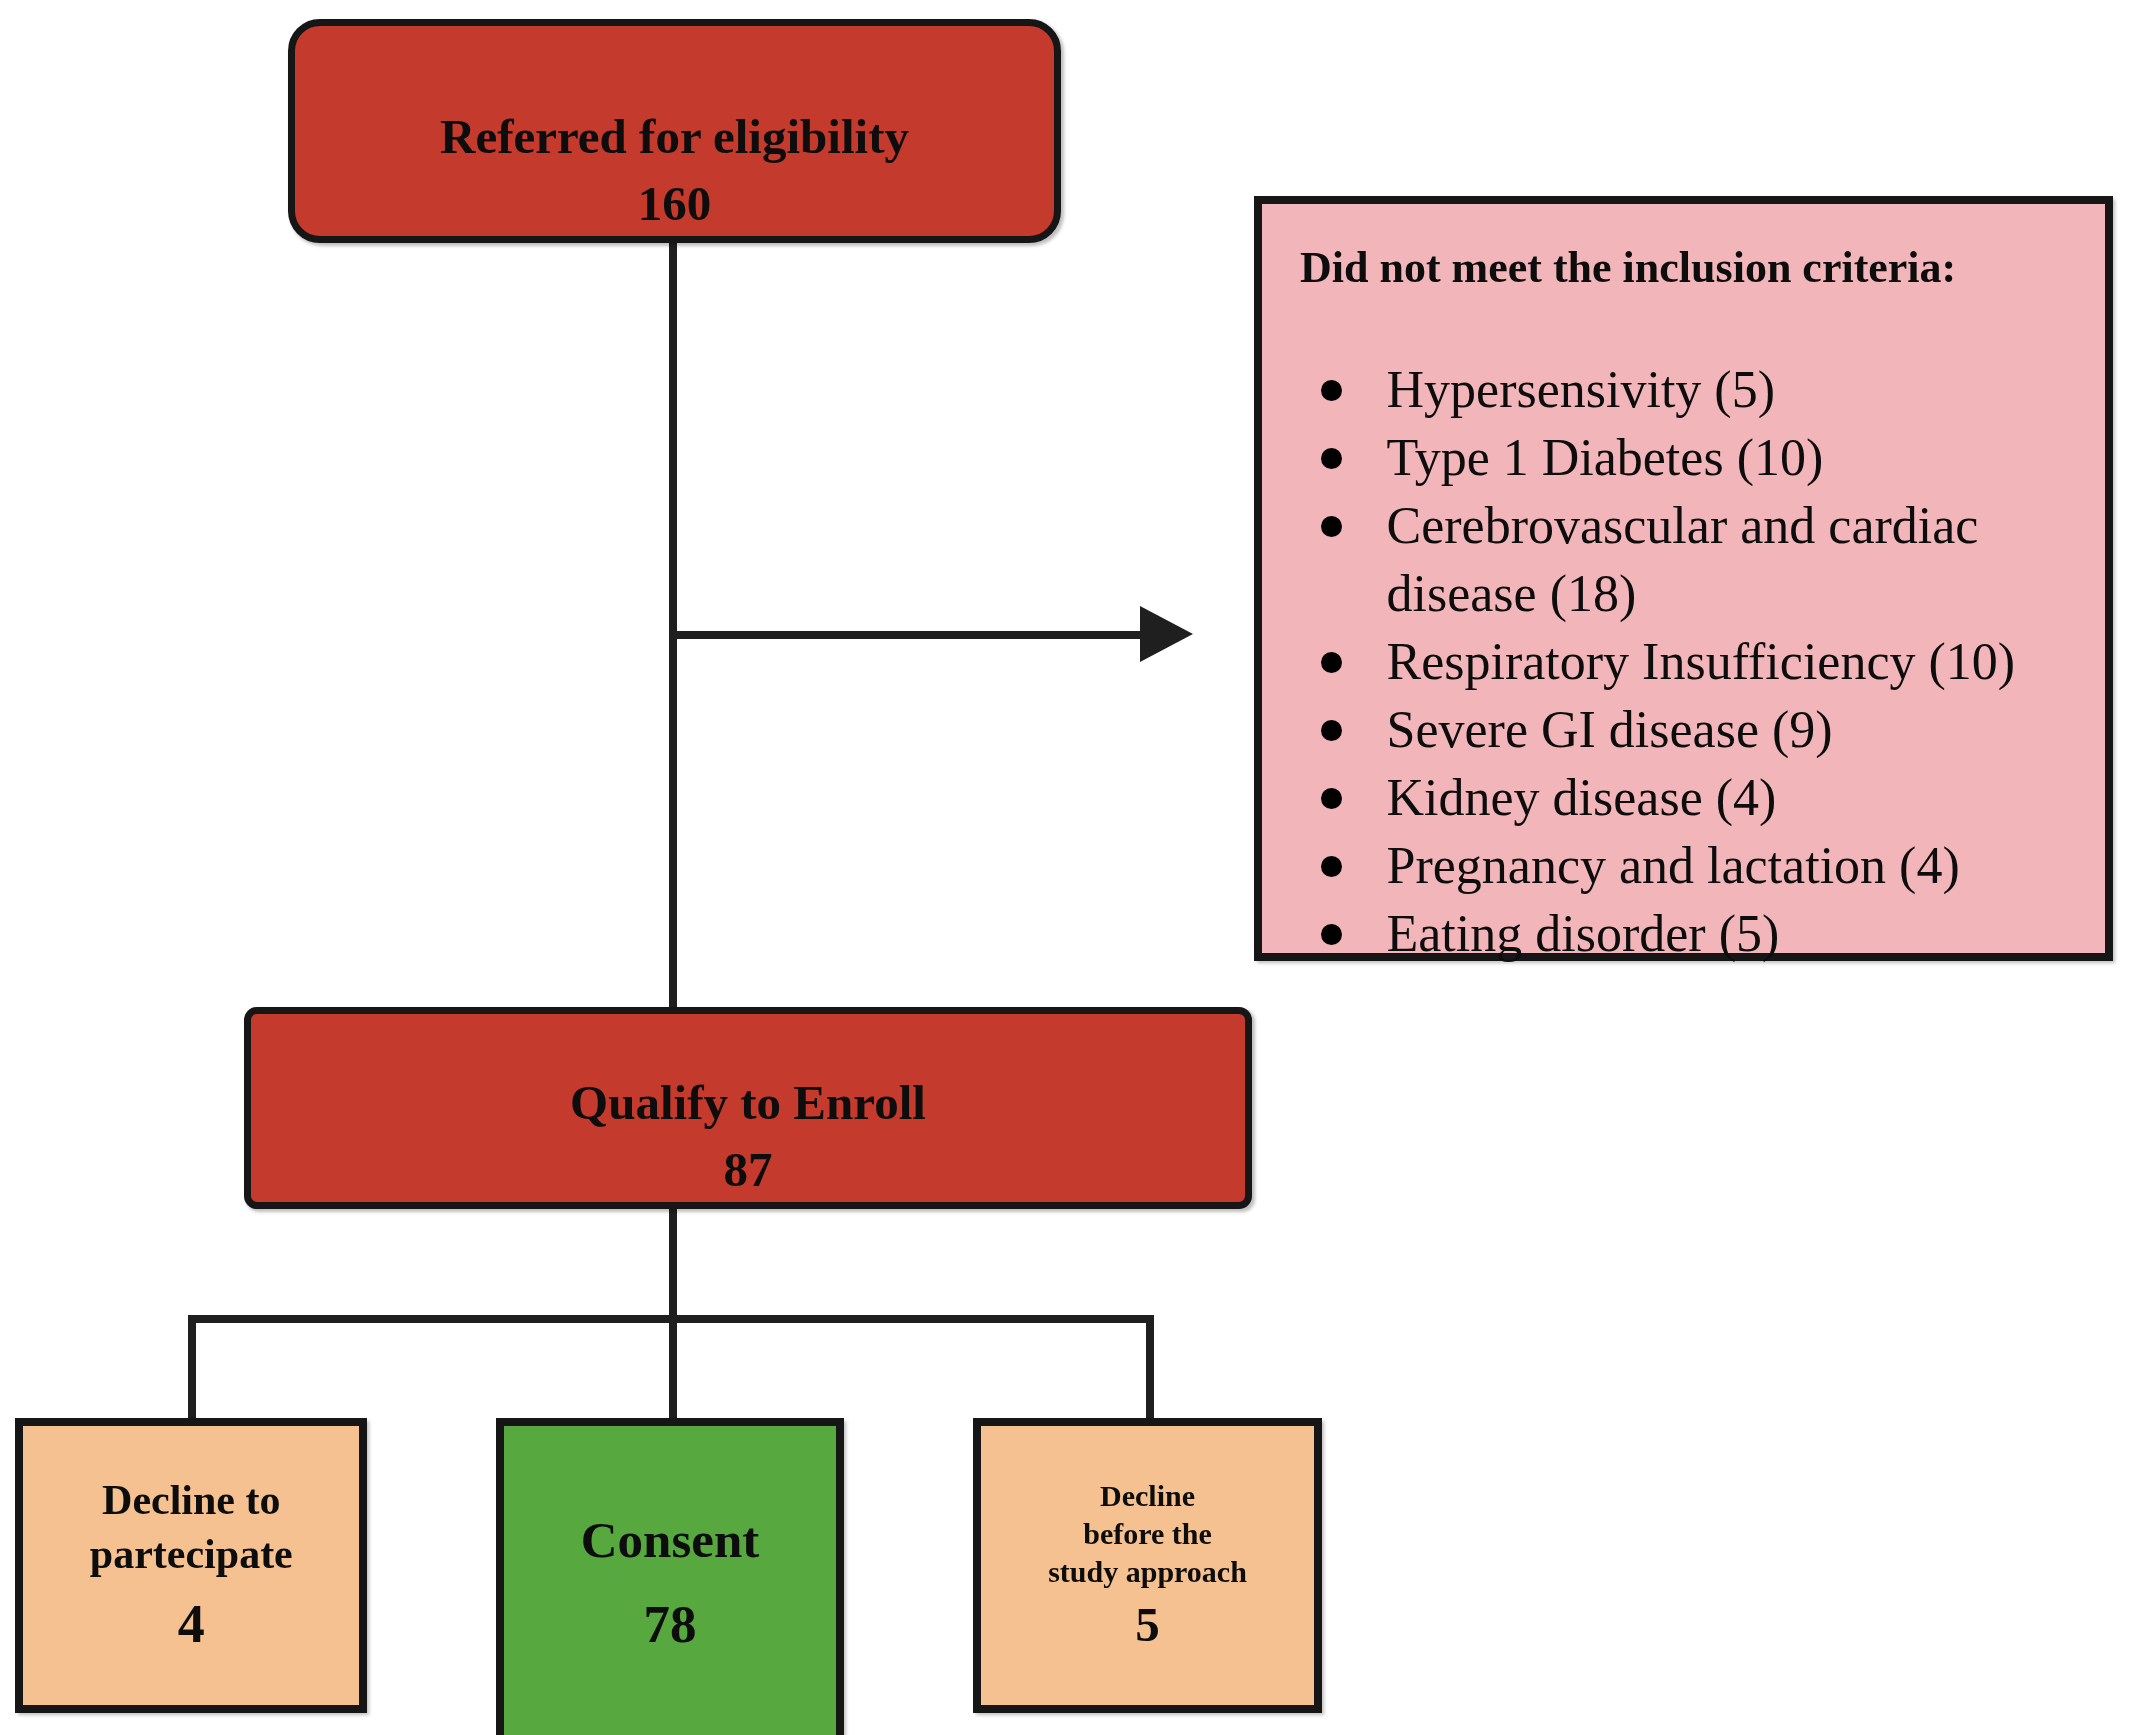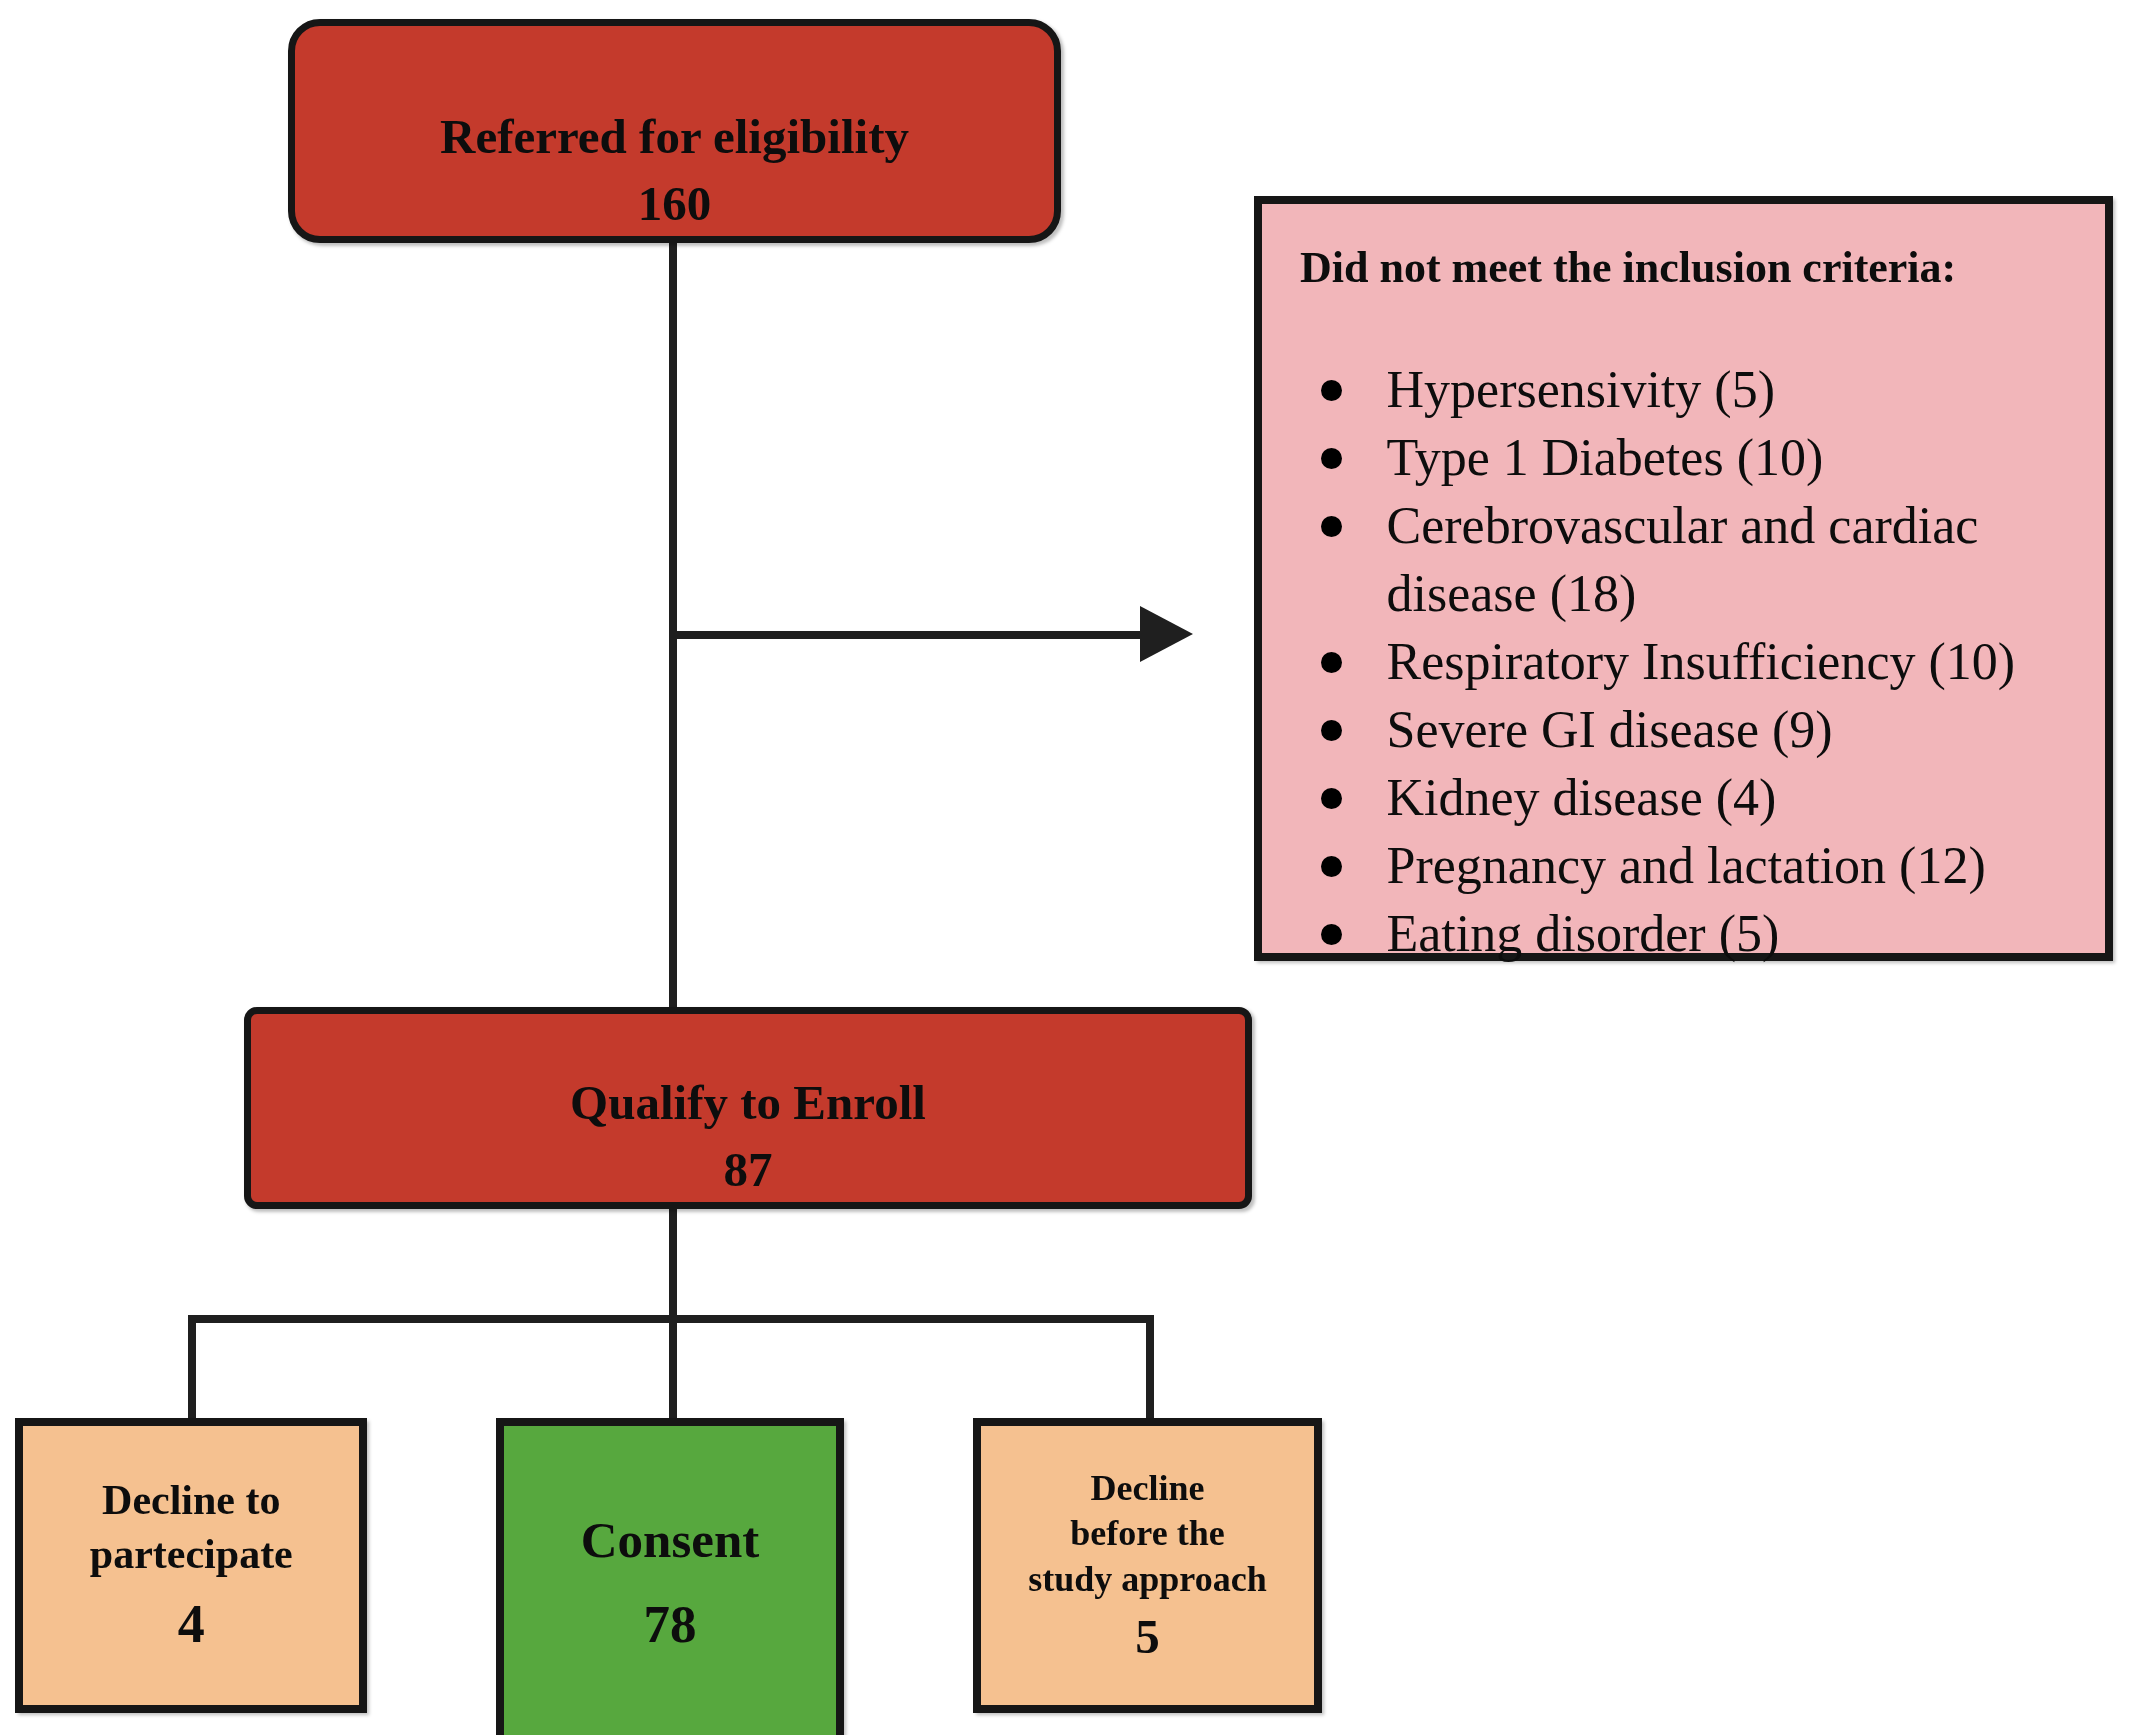--- a/index.html
+++ b/index.html
@@ -35,21 +35,21 @@
     border-radius:32px;
     justify-content:flex-end;
   }
   .square{
     border:8.5px solid var(--border);
   }
   .label-lg{font-size:49px;line-height:1.45;}
   .count-lg{font-size:49px;line-height:1.3;}
   .label-md{font-size:42px;line-height:1.28;}
   .count-md{font-size:54px;line-height:1.2;margin-top:10.2px;}
-  .label-sm{font-size:36px;line-height:1.26;}
+  .label-sm{font-size:30px;line-height:1.26;}
   .count-sm{font-size:49px;line-height:1.15;margin-top:6.8px;}
   .consent-label{font-size:51px;line-height:1.2;}
   .consent-count{font-size:53px;line-height:1.2;margin-top:22px;}
 
   .vline,.hline{position:absolute;background:var(--line);}
 
   .arrowhead{
     position:absolute;
     width:0;height:0;
     border-top:28px solid transparent;
@@ -116,21 +116,21 @@
 
   <div class="exclusions">
     <div class="exclusions-title">Did not meet the inclusion criteria:</div>
     <ul class="exclusions-list">
         <li>Hypersensivity (5)</li>
         <li>Type 1 Diabetes (10)</li>
         <li>Cerebrovascular and cardiac disease (18)</li>
         <li>Respiratory Insufficiency (10)</li>
         <li>Severe GI disease (9)</li>
         <li>Kidney disease (4)</li>
-        <li>Pregnancy and lactation (12)</li>
+        <li>Pregnancy and lactation (4)</li>
         <li>Eating disorder (5)</li>
       </ul>
   </div>
 
   <div class="node rounded" style="left:244px;top:1007px;width:1008px;height:202px;border-radius:13px;">
     <div class="label-lg">Qualify to Enroll</div>
     <div class="count-lg">87</div>
   </div>
 
   <div class="node square" style="left:15.3px;top:1418px;width:352px;height:295px;background:var(--orange-box);">

